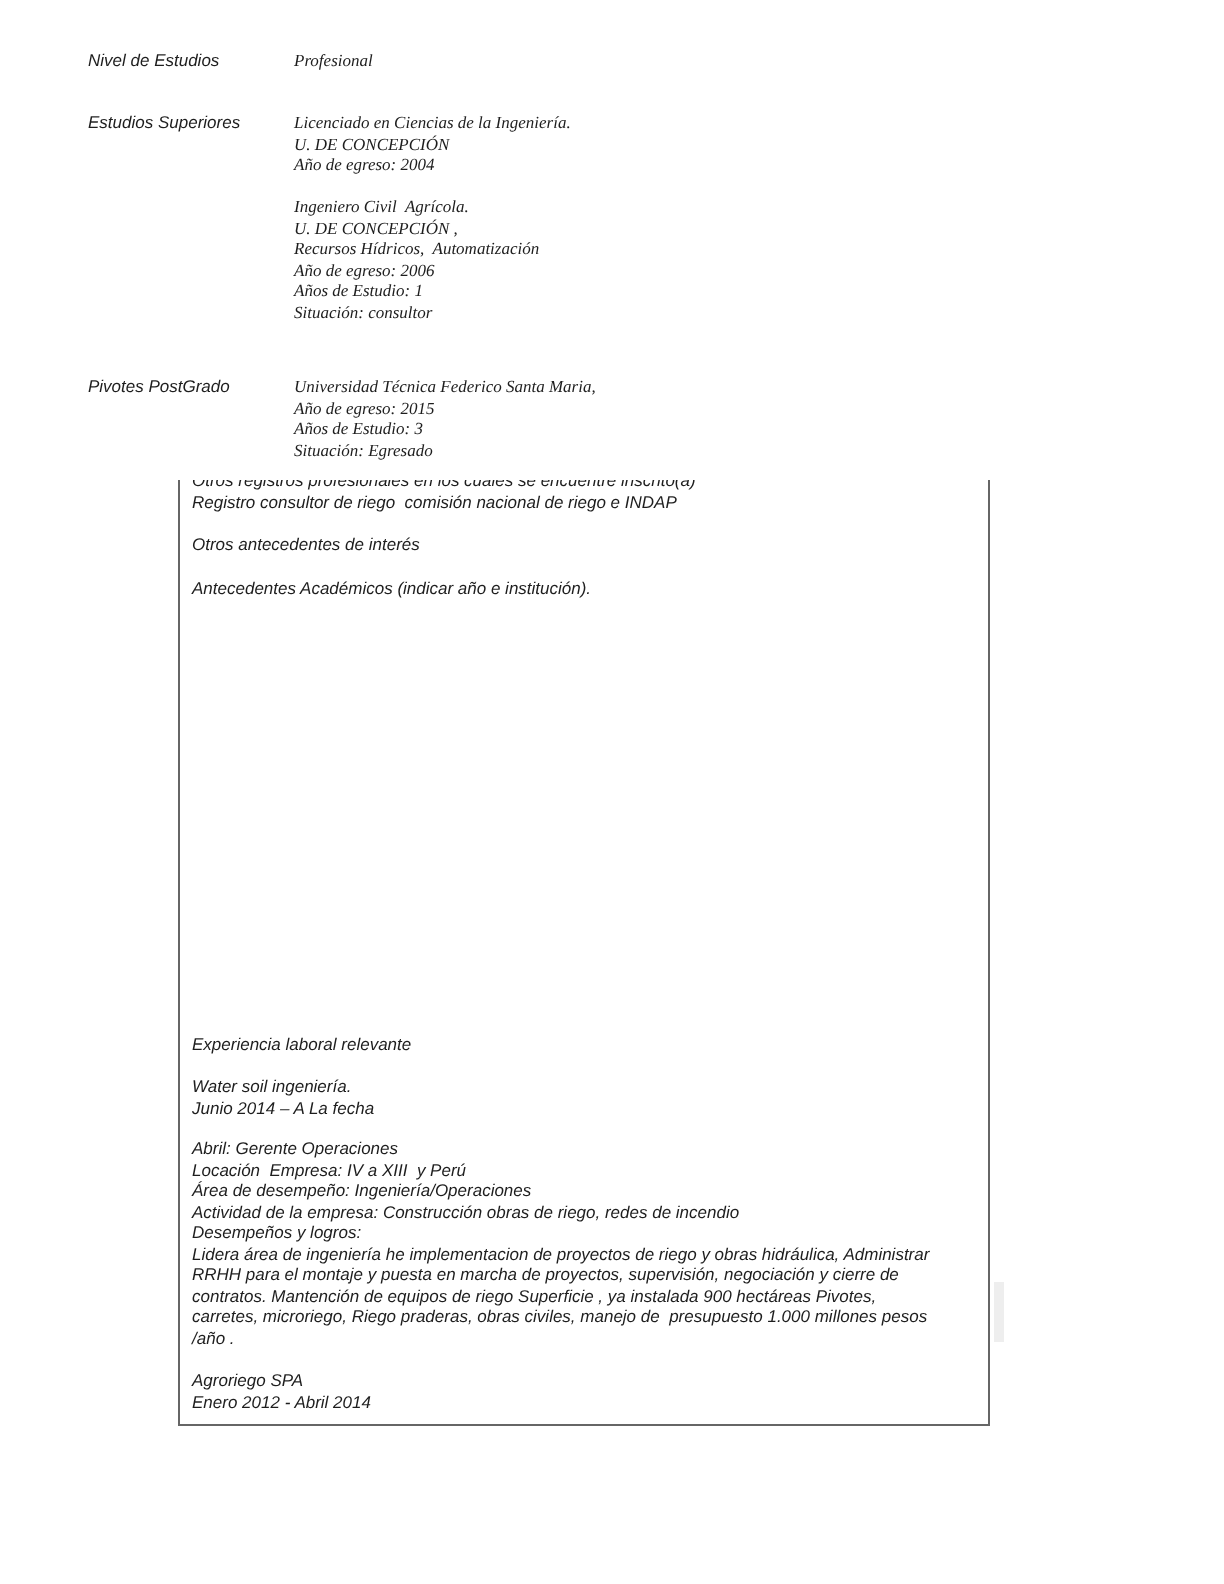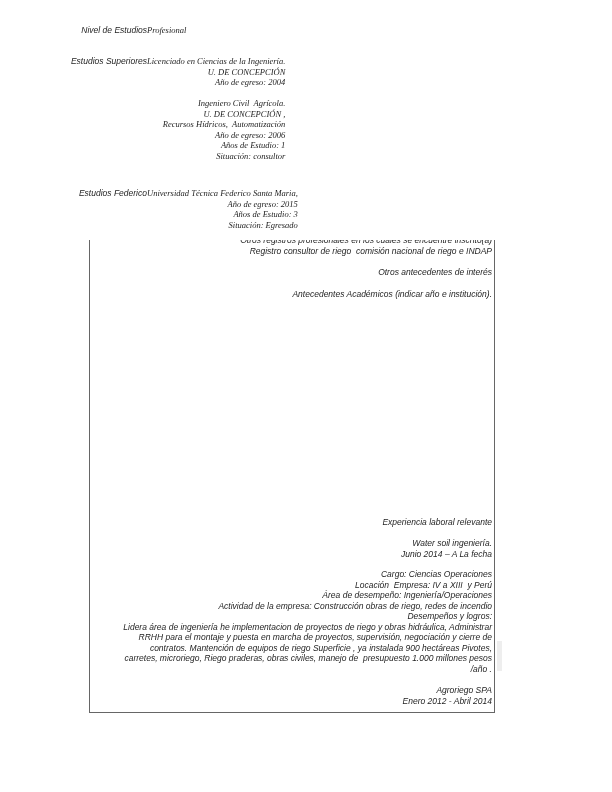--- a/index.html
+++ b/index.html
@@ -7,21 +7,21 @@
     position:relative;
     width:612px; height:792px;
     background:#ffffff;
     font-family:"Liberation Sans", sans-serif;
     font-style:italic;
     font-size:8.5px;
     line-height:10.55px;
     color:#1e1e1e;
     overflow:hidden;
   }
-  .line { white-space:pre; min-height:10.55px;text-align:right; }
+  .line { white-space:pre; min-height:10.55px; }
   .edu-row { position:absolute; left:44px; display:flex; }
   .edu-label { width:103px; flex:none; }
   .edu-lines { flex:none;font-family:Liberation Serif, serif; }
   .details-box {
     position:absolute;
     left:89px; top:240px;
     width:404px; height:472px;
     border-left:1px solid #666666;
     border-right:1px solid #666666;
     border-bottom:1px solid #666666;
@@ -58,21 +58,21 @@
       <div class="line">Ingeniero Civil  Agrícola.</div>
       <div class="line">U. DE CONCEPCIÓN ,</div>
       <div class="line">Recursos Hídricos,  Automatización</div>
       <div class="line">Año de egreso: 2006</div>
       <div class="line">Años de Estudio: 1</div>
       <div class="line">Situación: consultor</div>
     </div>
   </div>
 
   <div class="edu-row" style="top:188px">
-    <div class="edu-label line">Estudios Federico</div>
+    <div class="edu-label line">Pivotes PostGrado</div>
     <div class="edu-lines">
       <div class="line">Universidad Técnica Federico Santa Maria,</div>
       <div class="line">Año de egreso: 2015</div>
       <div class="line">Años de Estudio: 3</div>
       <div class="line">Situación: Egresado</div>
     </div>
   </div>
 
   <div class="details-box" style="border-bottom-color: rgb(102, 102, 102); border-right-color: rgb(102, 102, 102); border-left-color: rgb(102, 102, 102);">
 
@@ -82,21 +82,21 @@
     <div class="box-abs line" style="top:49px">Antecedentes Académicos (indicar año e institución).</div>
 
     <div class="box-abs line" style="top:277px">Experiencia laboral relevante</div>
 
     <div class="box-abs" style="top:298px">
       <div class="line">Water soil ingeniería.</div>
       <div class="line">Junio 2014 – A La fecha</div>
     </div>
 
     <div class="box-abs" style="top:329px">
-      <div class="line">Cargo: Ciencias Operaciones</div>
+      <div class="line">Abril: Gerente Operaciones</div>
       <div class="line">Locación  Empresa: IV a XIII  y Perú</div>
       <div class="line">Área de desempeño: Ingeniería/Operaciones</div>
       <div class="line">Actividad de la empresa: Construcción obras de riego, redes de incendio</div>
       <div class="line">Desempeños y logros:</div>
       <div class="line">Lidera área de ingeniería he implementacion de proyectos de riego y obras hidráulica, Administrar</div>
       <div class="line">RRHH para el montaje y puesta en marcha de proyectos, supervisión, negociación y cierre de</div>
       <div class="line">contratos. Mantención de equipos de riego Superficie , ya instalada 900 hectáreas Pivotes,</div>
       <div class="line">carretes, microriego, Riego praderas, obras civiles, manejo de  presupuesto 1.000 millones pesos</div>
       <div class="line">/año .</div>
     </div>

